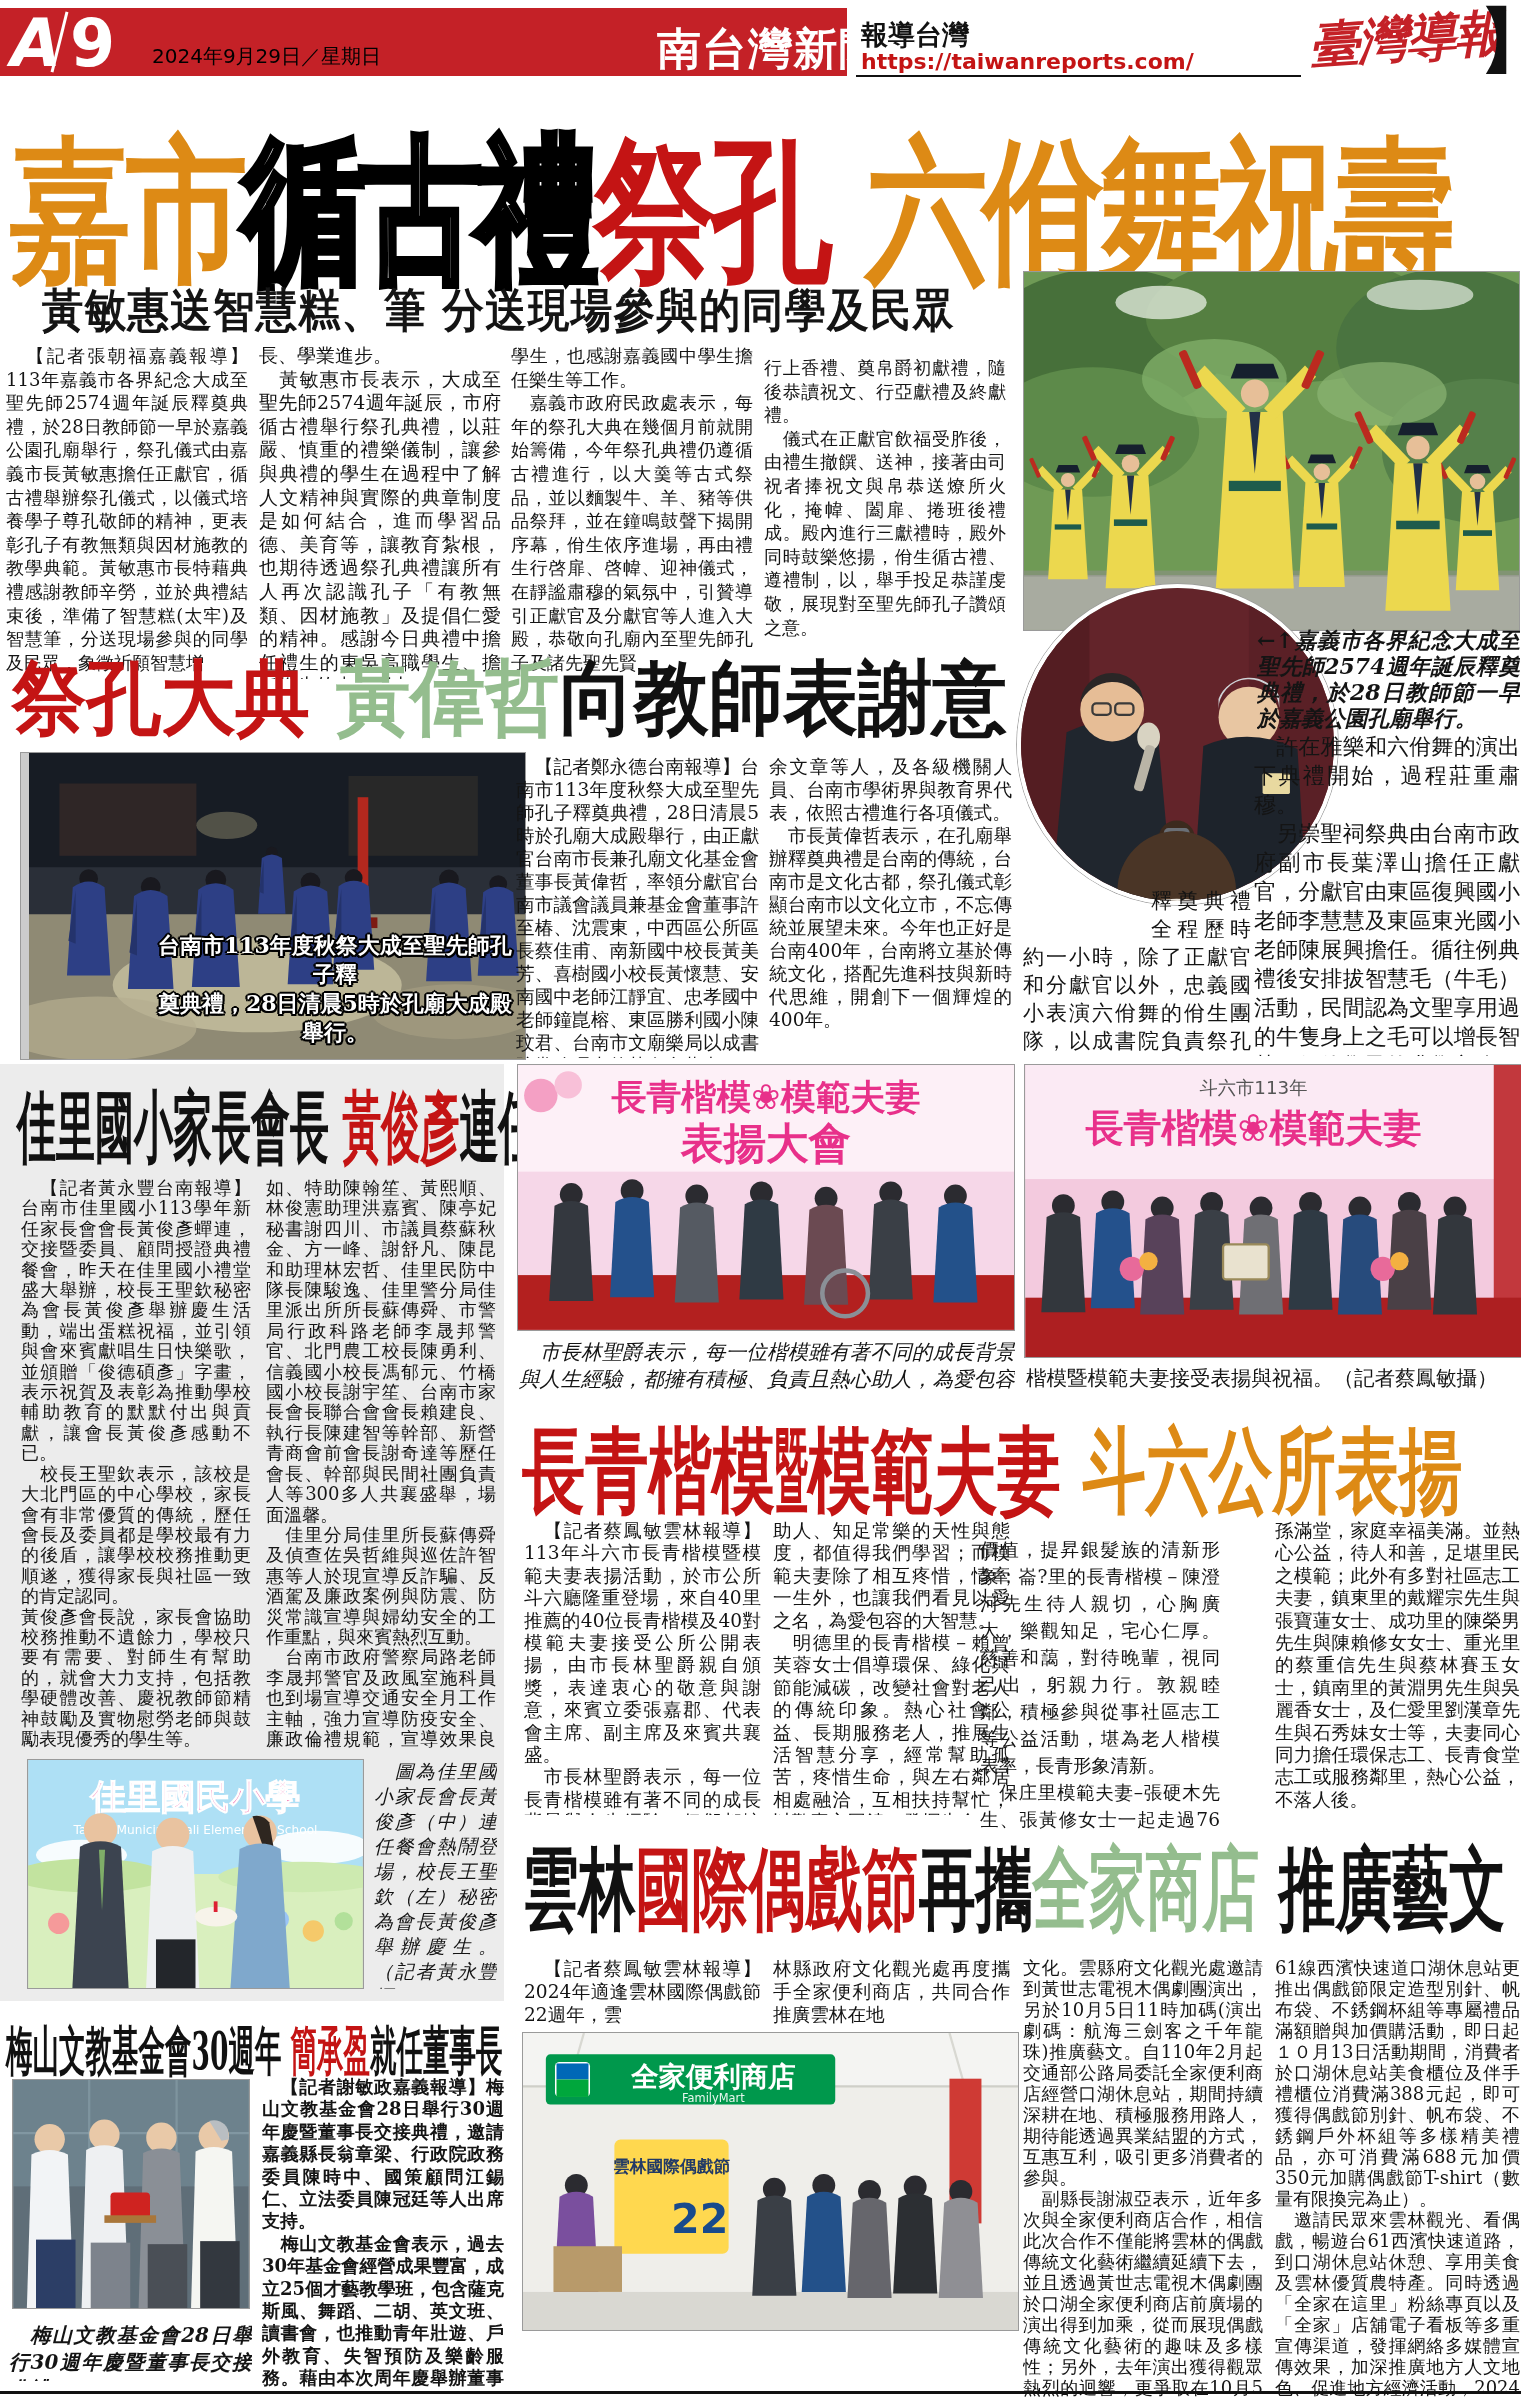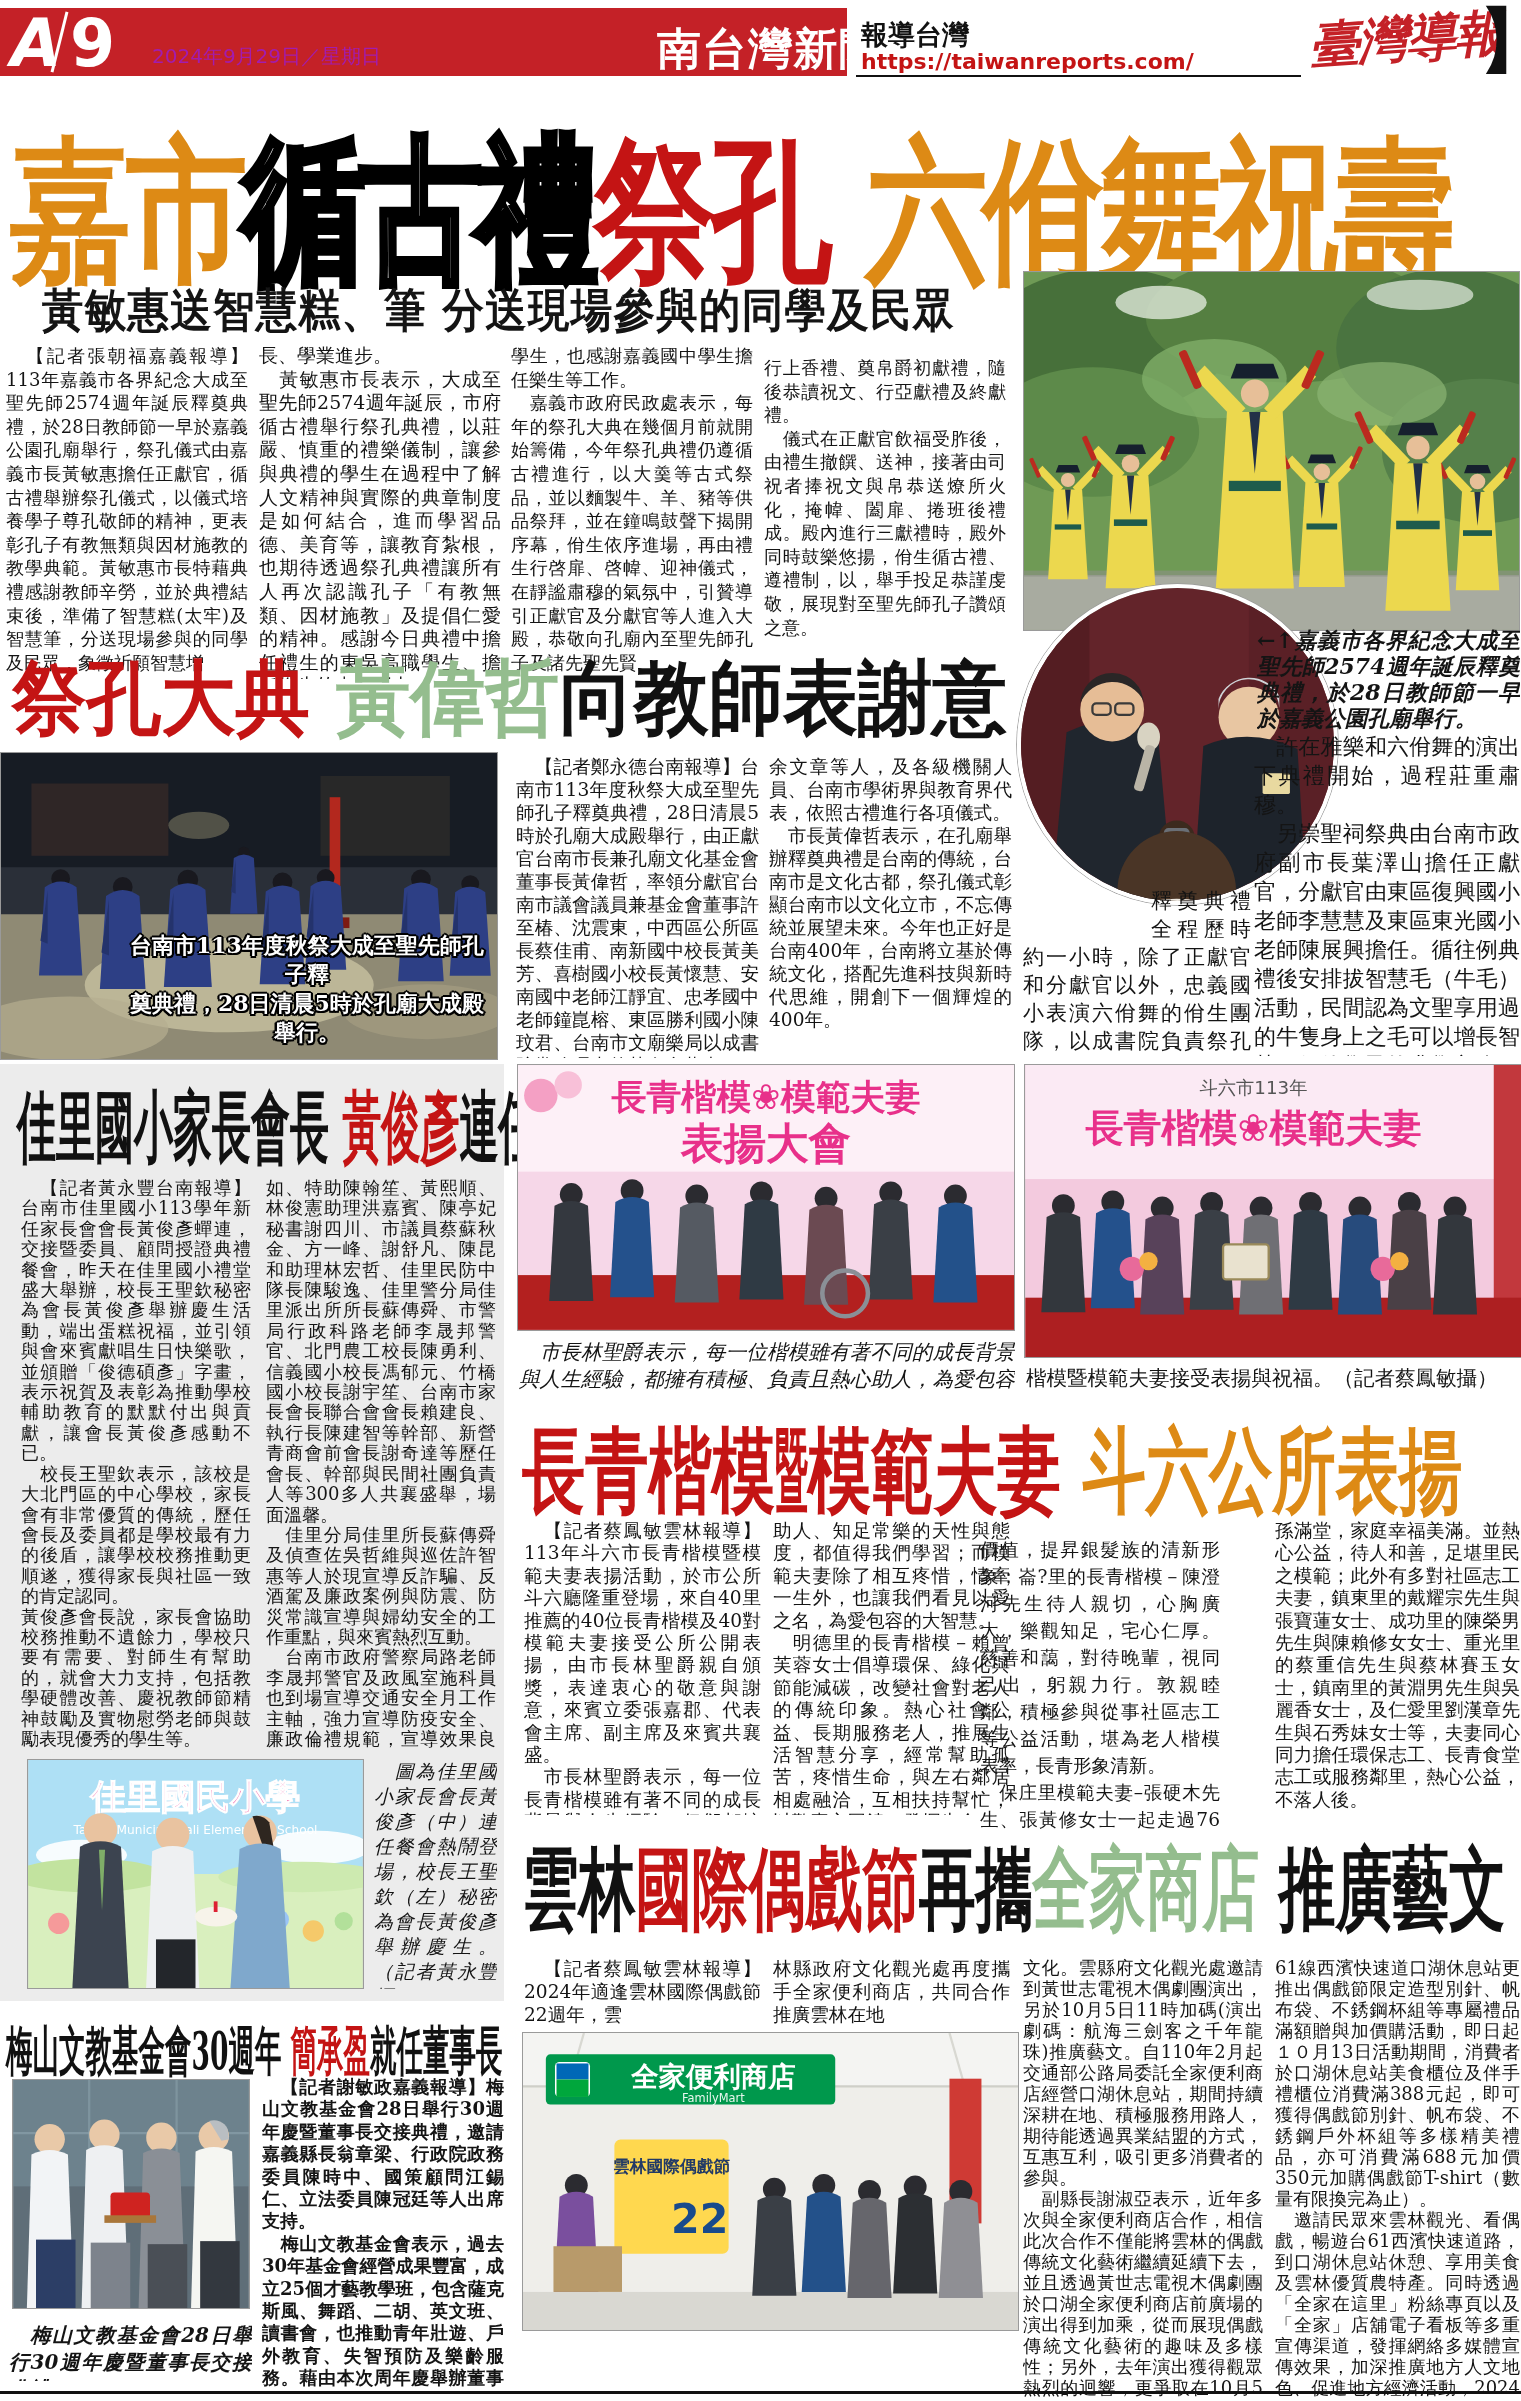--- a/index.html
+++ b/index.html
@@ -28,21 +28,21 @@
 </style>
 </head>
 <body>
 
 <div id="page">
 
   <div id="header-bar"></div>
   <div class="abs sans" style="left:10.7px;top:6px;font-size:65px;font-weight:900;color:#fff;font-style:italic;">A</div>
   <div class="abs" style="left:58px;top:10.7px;width:3px;height:62px;background:#fff;transform:rotate(14deg);"></div>
   <div class="abs sans" style="left:70px;top:6px;font-size:65px;font-weight:900;color:#fff;">9</div>
-  <div class="abs sans" style="left:152px;top:43px;font-size:20px;color:#a21caf;">2024年9月29日／星期日</div>
+  <div class="abs sans" style="left:152px;top:43px;font-size:20px;color:#000000;">2024年9月29日／星期日</div>
   <div class="abs sans" style="left:609px;top:20px;font-size:44px;font-weight:900;color:#fff;letter-spacing:1.5px;margin-left:48px;">南台灣新聞</div>
   <div class="abs sans" style="left:861px;top:16.7px;font-size:27px;font-weight:700;color:#111;">報導台灣</div>
   <div class="abs sans" style="left:861px;top:49px;font-size:22px;font-weight:700;color:#c41414;">https://taiwanreports.com/</div>
   <div class="rule" style="left:856px;top:75px;width:445px;height:2.3px;"></div>
   <div class="abs" style="left:1309px;top:6px;font-size:50px;font-weight:900;color:#c42127;font-style:italic;transform:rotate(-4deg);letter-spacing:-1.5px;">臺灣導報</div>
   <div class="abs" style="left:1479px;top:-4.6px;font-size:70px;font-weight:900;color:#111;">】</div>
 
   <div class="abs sans nowrap" style="left:9px;top:108px;font-size:156px;font-weight:900;transform:scaleX(.78);letter-spacing:-6px;">
     <span class="c-orange">嘉市</span><span class="c-outline">循古禮</span><span class="c-red">祭孔</span><span> </span><span class="c-orange">六佾舞祝壽</span>
   </div>
@@ -118,21 +118,21 @@
   </div>
 
   <div class="col caption" style="left:1257px;top:627px;width:263px;height:103px;font-size:22px;line-height:26px;">←↑嘉義市各界紀念大成至聖先師2574週年誕辰釋奠典禮，於28日教師節一早於嘉義公園孔廟舉行。</div>
   <div class="col" style="left:1254px;top:732px;width:266px;height:324px;font-size:22px;line-height:29px;">　許在雅樂和六佾舞的演出下典禮開始，過程莊重肅穆。
 　另崇聖祠祭典由台南市政府副市長葉澤山擔任正獻官，分獻官由東區復興國小老師李慧慧及東區東光國小老師陳展興擔任。循往例典禮後安排拔智慧毛（牛毛）活動，民間認為文聖享用過的牛隻身上之毛可以增長智慧，保佑學子的求學之路。</div>
 
   <div class="abs nowrap" style="left:12px;top:645px;font-size:81px;font-weight:900;transform:scaleX(.92);">
     <span class="c-red">祭孔大典</span><span> </span><span class="c-green">黃偉哲</span><span class="c-black">向教師表謝意</span>
   </div>
 
-  <div class="photo" style="left:0;top:752px;width:496px;height:306px;">
+  <div class="photo" style="left:20px;top:752px;width:496px;height:306px;padding-left:8px;">
     <svg width="496" height="306" viewBox="0 0 652 402">
       <rect width="652" height="402" fill="#2a2f38"></rect>
       <rect width="652" height="150" fill="#171c24"></rect>
       <rect x="40" y="40" width="180" height="95" fill="#3a2b28" opacity=".7"></rect>
       <rect x="420" y="30" width="170" height="105" fill="#33302c" opacity=".6"></rect>
       <ellipse cx="260" cy="95" rx="40" ry="18" fill="#ffeeb0" opacity=".25"></ellipse>
       <path d="M0 212 h652 v190 h-652 z" fill="#8f8a74"></path>
       <ellipse cx="300" cy="305" rx="190" ry="62" fill="#c7c0a0" opacity=".8"></ellipse>
       <ellipse cx="90" cy="362" rx="130" ry="42" fill="#b5ae90" opacity=".7"></ellipse>
       <ellipse cx="560" cy="340" rx="110" ry="36" fill="#a49d82" opacity=".7"></ellipse>

